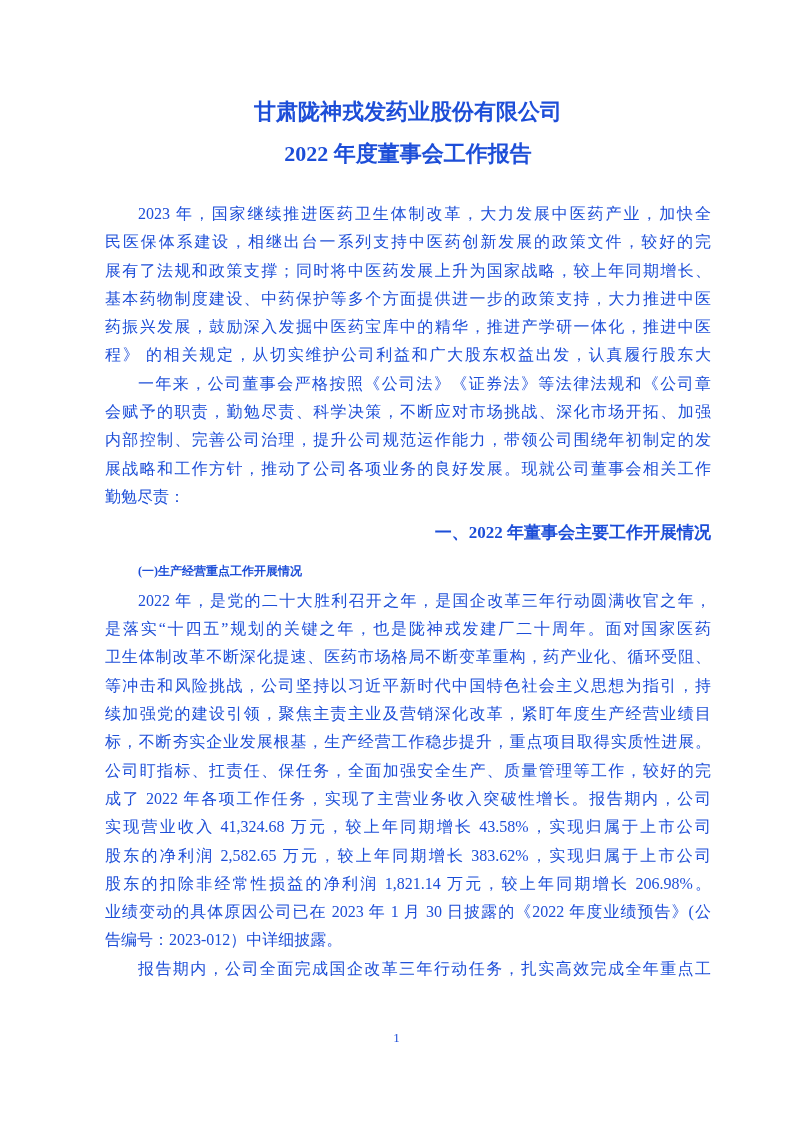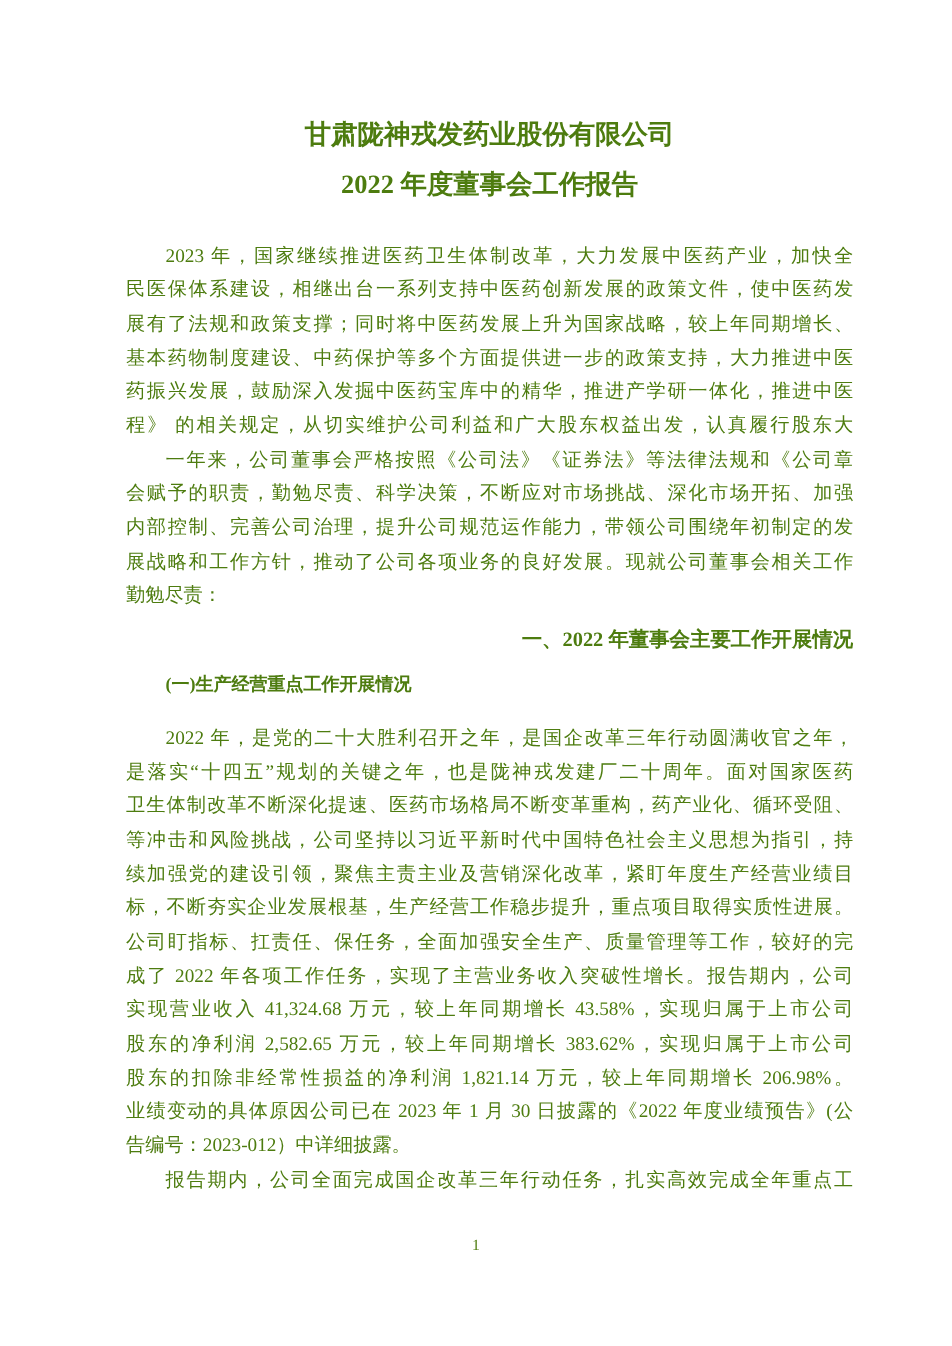--- a/index.html
+++ b/index.html
@@ -6,21 +6,21 @@
     margin: 0;
     padding: 0;
     background: #ffffff;
   }
   .page {
     position: relative;
     width: 793px;
     height: 1122px;
     background: #ffffff;
     font-family: "Liberation Serif", "DejaVu Serif", serif;
-    color: #4d7c0f;
+    color: #1d4ed8;
     overflow: hidden;
   }
   .content {
     position: absolute;
     left: 105px;
     top: 91px;
     width: 606px;
   }
   .doc-title {
     font-size: 22px;
@@ -47,52 +47,52 @@
     font-size: 17px;
     font-weight: bold;
     line-height: 28.3px;
     height: 28.3px;
     margin-top: 8px;
     text-align: right;
     white-space: nowrap;
     overflow: hidden;
   }
   .h2 {
-    font-size: 15px;
+    font-size: 12px;
     font-weight: bold;
     line-height: 28.3px;
     height: 28.3px;
     margin-top: 9px;
     padding-left: 33px;
     text-align: left;
     white-space: nowrap;
     overflow: hidden;
   }
-  .para.p3 { margin-top: 17px; }
+  .para.p3 { margin-top: 2px; }
   .page-number {
     position: absolute;
     top: 1030px;
     left: 0;
     width: 100%;
     text-align: center;
     font-size: 13px;
     line-height: 16px;
   }
 </style>
 </head>
 <body>
 
 <div class="page">
   <div class="content">
     <div class="doc-title">甘肃陇神戎发药业股份有限公司</div>
     <div class="doc-title">2022 年度董事会工作报告</div>
     <div class="doc-body">
         <div class="para">
           <div class="line first">2023 年，国家继续推进医药卫生体制改革，大力发展中医药产业，加快全</div>
-          <div class="line">民医保体系建设，相继出台一系列支持中医药创新发展的政策文件，使中医药发</div>
+          <div class="line">民医保体系建设，相继出台一系列支持中医药创新发展的政策文件，较好的完</div>
           <div class="line">展有了法规和政策支撑；同时将中医药发展上升为国家战略，较上年同期增长、</div>
           <div class="line">基本药物制度建设、中药保护等多个方面提供进一步的政策支持，大力推进中医</div>
           <div class="line">药振兴发展，鼓励深入发掘中医药宝库中的精华，推进产学研一体化，推进中医</div>
         </div>
         <div class="para">
           <div class="line">程》 的相关规定，从切实维护公司利益和广大股东权益出发，认真履行股东大</div>
           <div class="line first">一年来，公司董事会严格按照《公司法》《证券法》等法律法规和《公司章</div>
           <div class="line">会赋予的职责，勤勉尽责、科学决策，不断应对市场挑战、深化市场开拓、加强</div>
           <div class="line">内部控制、完善公司治理，提升公司规范运作能力，带领公司围绕年初制定的发</div>
           <div class="line">展战略和工作方针，推动了公司各项业务的良好发展。现就公司董事会相关工作</div>

